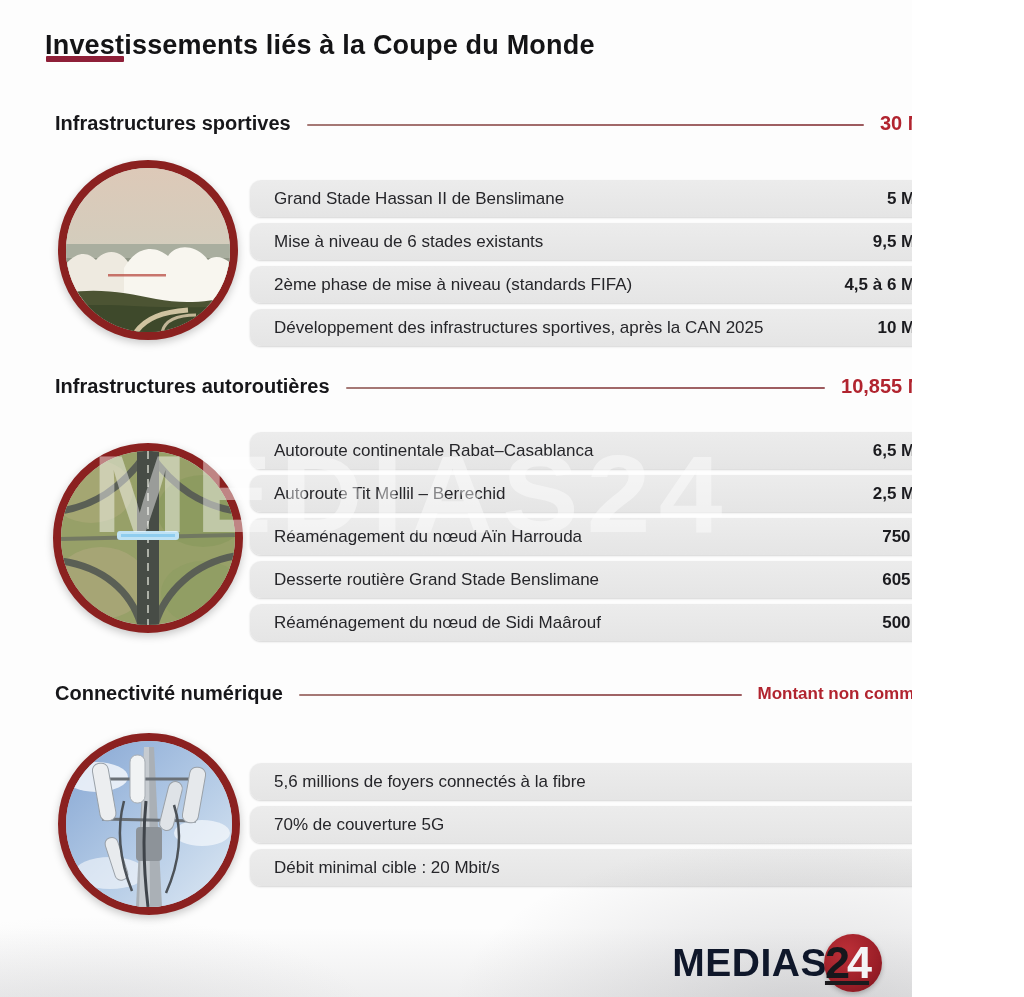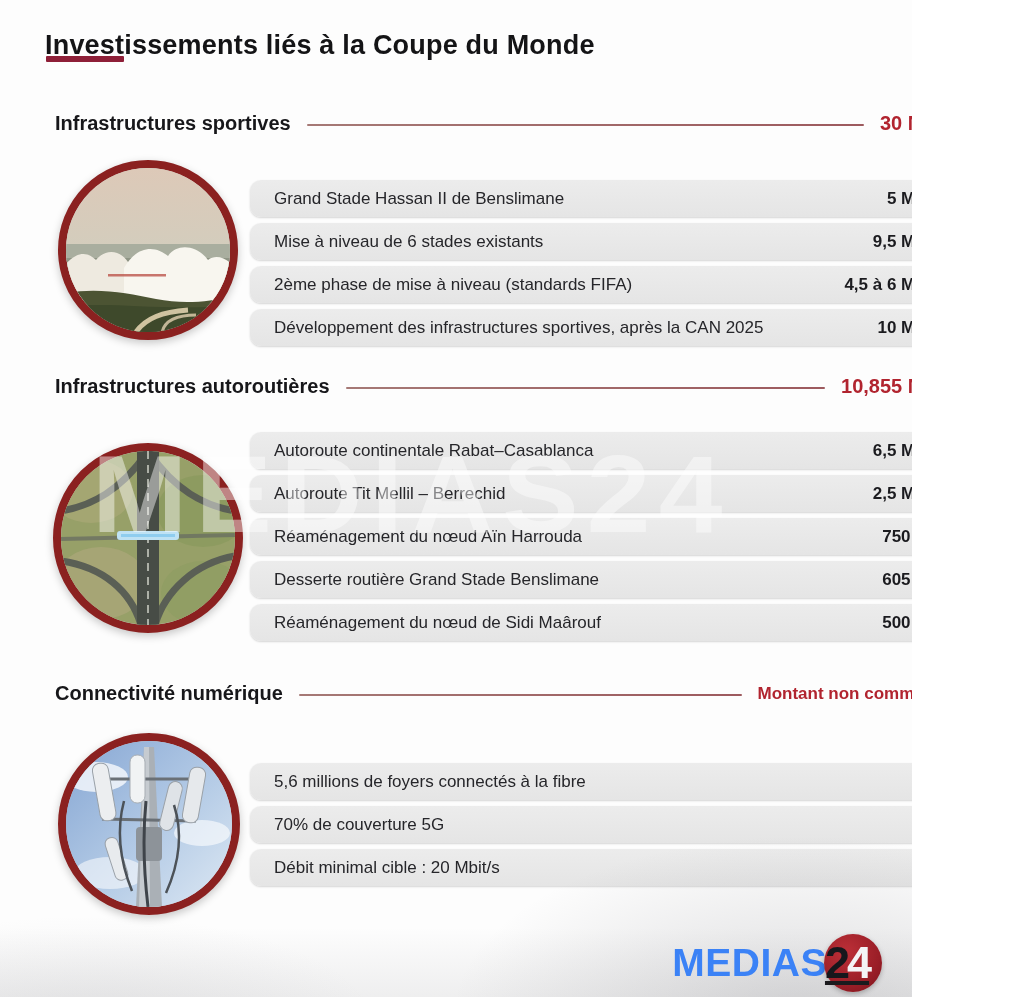--- a/index.html
+++ b/index.html
@@ -78,21 +78,21 @@
       radial-gradient(55% 26% at 88% 102%, rgba(120,120,126,.26), rgba(255,255,255,0) 70%),
       radial-gradient(45% 16% at 10% 103%, rgba(140,140,146,.14), rgba(255,255,255,0) 70%),
       linear-gradient(180deg, rgba(0,0,0,0) 93%, rgba(110,110,115,.10) 100%);
   }
   
   .brand{
     position:absolute; right:30px; top:934px; z-index:4;
     display:flex; align-items:center;
   }
   .brand .brand-word{
-    font-size:39px; font-weight:800; letter-spacing:.5px; color:#3b82f6;
+    font-size:39px; font-weight:800; letter-spacing:.5px; color:#0f172a;
     line-height:58px;
   }
   .brand .brand-disc{
     position:relative; width:58px; height:58px; margin-left:-3px;
     border-radius:50%;
     background:radial-gradient(circle at 38% 32%, #bd3038, #9a1e27 62%, #7a141c);
     display:flex; justify-content:center;
     box-shadow:0 2px 5px rgba(0,0,0,.25);
     text-decoration:underline;
   }

